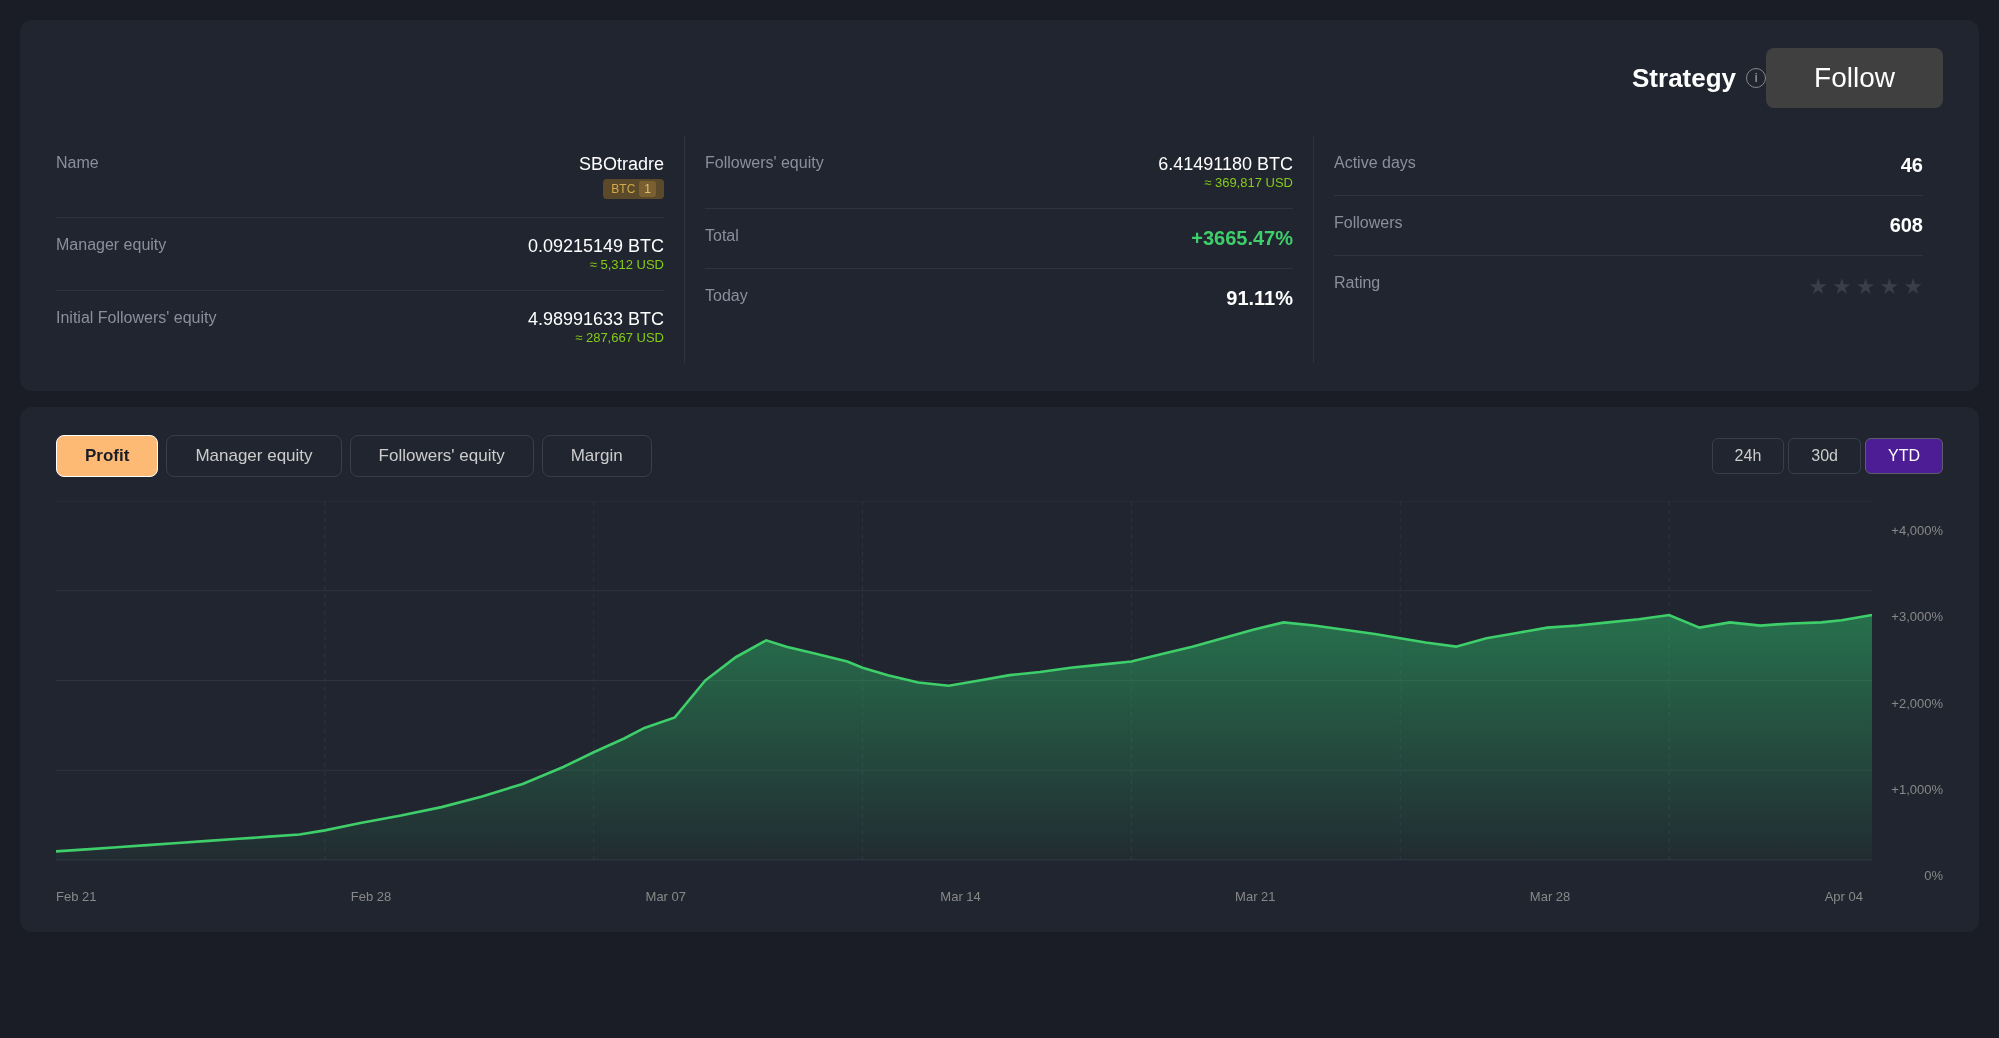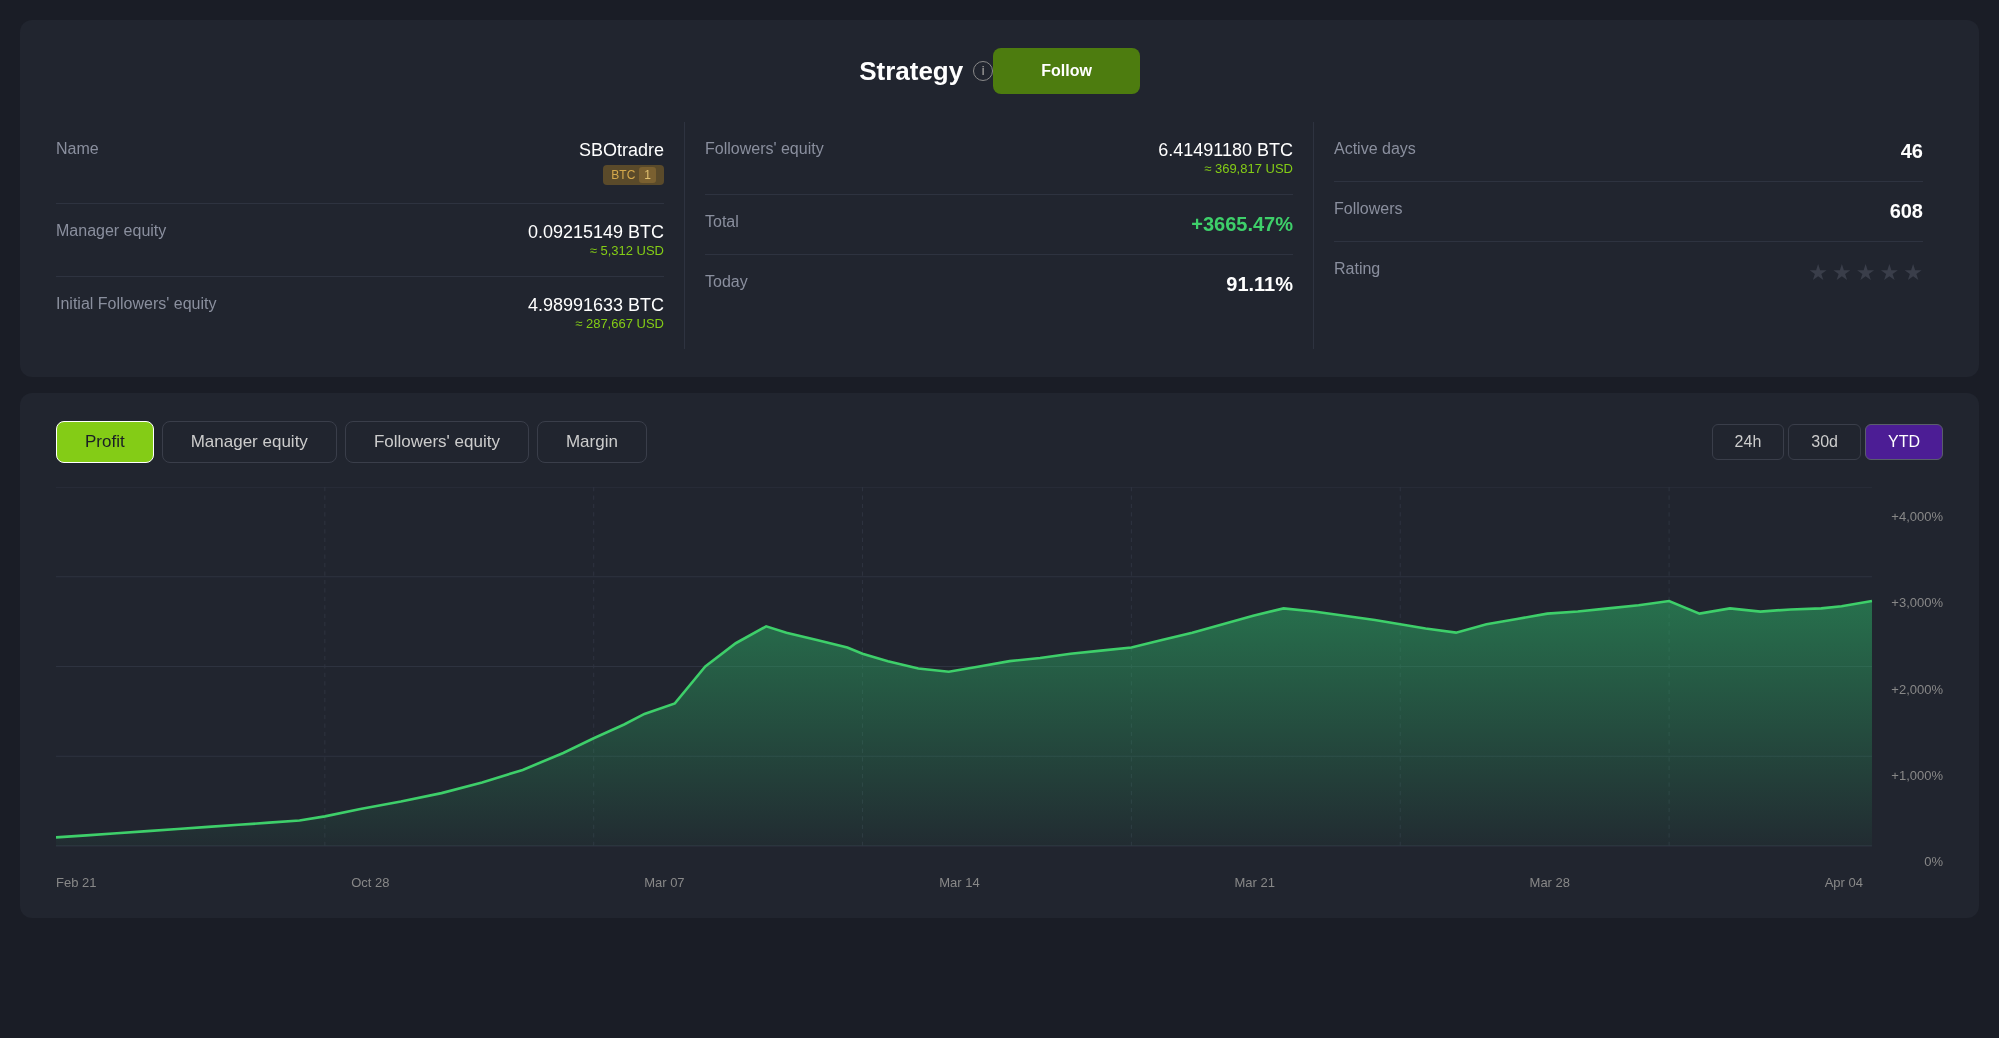--- a/index.html
+++ b/index.html
@@ -16,21 +16,21 @@
       background: #21252f;
       border-radius: 12px;
       padding: 28px 36px;
       margin-bottom: 16px;
     }
 
     
     .strategy-header {
       display: flex;
       align-items: center;
-      justify-content: center;
+      justify-content: flex-end;
       margin-bottom: 28px;
     }
     .strategy-title {
       display: flex;
       align-items: center;
       gap: 10px;
       font-size: 26px;
       font-weight: 600;
       color: #fff;
     }
@@ -40,27 +40,27 @@
       border-radius: 50%;
       border: 1.5px solid #888;
       color: #888;
       font-size: 12px;
       display: flex;
       align-items: center;
       justify-content: center;
       cursor: pointer;
     }
     .follow-btn {
-      background: #4d7c0f;
+      background: #404040;
       color: #fff;
       border: none;
       border-radius: 8px;
       padding: 14px 48px;
-      font-size: 16px;
-      font-weight: 700;
+      font-size: 28px;
+      font-weight: 400;
       cursor: pointer;
     }
 
     
     .stats-grid {
       display: grid;
       grid-template-columns: 1fr 1fr 1fr;
       gap: 0;
     }
     .stats-col {
@@ -165,24 +165,24 @@
     .chart-tab {
       padding: 10px 28px;
       border-radius: 8px;
       border: 1.5px solid #3a3e4a;
       background: transparent;
       color: #ccc;
       font-size: 17px;
       cursor: pointer;
     }
     .chart-tab.active {
-      background: #84cc16;
+      background: #fdba74;
       color: #1a1d26;
       border-color: #fff;
-      font-weight: 400;
+      font-weight: 700;
     }
 
     .time-btns {
       display: flex;
       gap: 4px;
     }
     .time-btn {
       padding: 8px 22px;
       border-radius: 6px;
       border: 1.5px solid #3a3e4a;
@@ -516,21 +516,21 @@
       <span class="y-label">+4,000%</span>
       <span class="y-label">+3,000%</span>
       <span class="y-label">+2,000%</span>
       <span class="y-label">+1,000%</span>
       <span class="y-label">0%</span>
     </div>
   </div>
 
   <div class="x-labels">
     <span class="x-label">Feb 21</span>
-    <span class="x-label">Oct 28</span>
+    <span class="x-label">Feb 28</span>
     <span class="x-label">Mar 07</span>
     <span class="x-label">Mar 14</span>
     <span class="x-label">Mar 21</span>
     <span class="x-label">Mar 28</span>
     <span class="x-label">Apr 04</span>
   </div>
 
 </div>
 
 </body></html>

